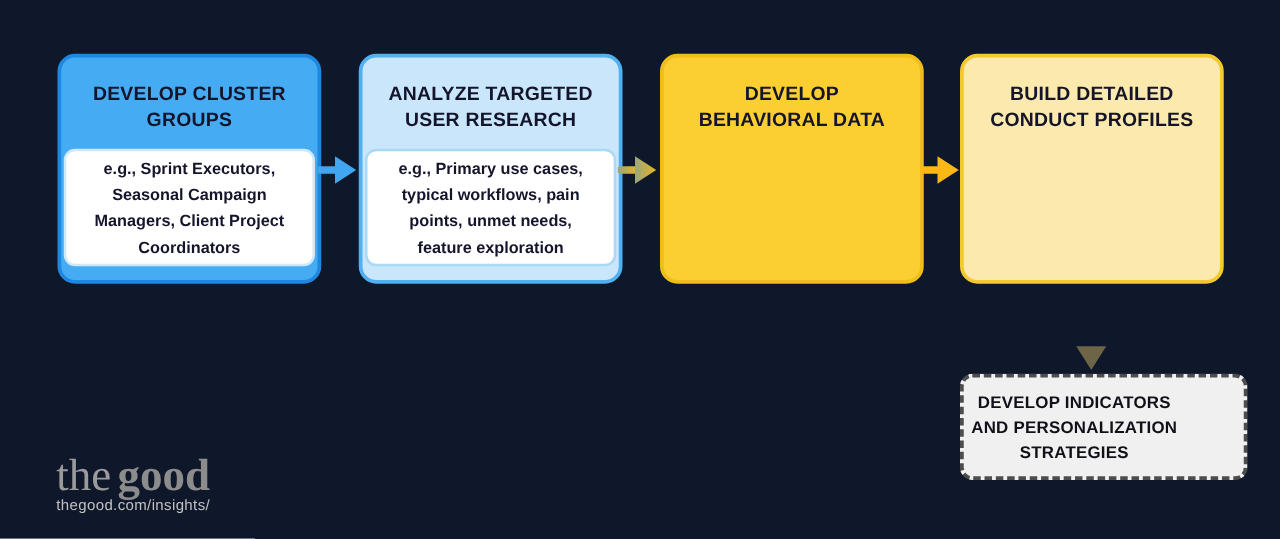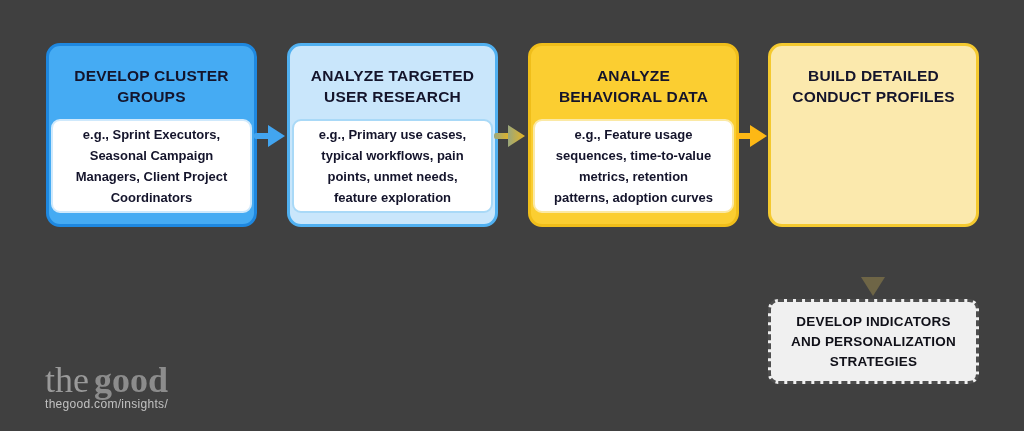--- a/index.html
+++ b/index.html
@@ -1,17 +1,17 @@
 <!DOCTYPE html>
 <html><head>
 <meta charset="utf-8">
 <style>
   html,body{margin:0;padding:0;background:#ffffff;}
   .canvas{
-    position:relative;width:1024px;height:431px;background:#404040;overflow:hidden;
+    position:relative;width:1024px;height:431px;background:#0f172a;overflow:hidden;
     font-family:"Liberation Sans",sans-serif;
   }
   
   .step{
     position:absolute;top:43px;width:211px;height:184px;box-sizing:border-box;
     background:var(--fill);border:3px solid var(--border);border-radius:14px;
     display:flex;flex-direction:column;
   }
   .s0{left:46px}.s1{left:287px}.s2{left:528px}.s3{left:768px}
   .step-title{
@@ -29,23 +29,23 @@
     font-weight:bold;font-size:13px;line-height:21px;color:#14142B;
     text-align:center;white-space:pre-line;
   }
   
   .arrow{position:absolute;top:124px;width:32px;height:24px;}
   .a0{left:254px}.a1{left:494px}.a2{left:736px}
   
   .down-arrow{position:absolute;left:858px;top:229px;width:30px;height:70px;}
   
   .outcome{
-    position:absolute;left:768px;top:299px;width:211px;height:85px;box-sizing:border-box;
+    position:absolute;left:768px;top:299px;width:230px;height:85px;box-sizing:border-box;
     background:var(--fill);border:3px dashed var(--border);border-radius:10px;
-    display:flex;align-items:center;justify-content:center;
+    display:flex;align-items:center;
   }
   .outcome-title{
     font-weight:bold;font-size:13.5px;line-height:20px;letter-spacing:.2px;
     color:#101018;text-align:center;white-space:pre-line;padding:0 6px;
   }
   
   .brand{
     position:absolute;left:45px;top:359px;
     font-family:"Liberation Serif",serif;font-size:36px;color:#9A9A9A;
   }
@@ -92,28 +92,22 @@
       <linearGradient id="grad-a1" x1="0" y1="0" x2="1" y2="0">
         <stop offset="0" stop-color="#9AA77C"></stop>
         <stop offset="1" stop-color="#E5B422"></stop>
       </linearGradient>
     </defs>
     <rect x="0" y="9" width="16" height="6" rx="2" fill="url(#grad-a1)"></rect>
     <polygon points="14,1 31,12 14,23" fill="url(#grad-a1)"></polygon>
   </svg>
 
   <div class="step s2" style="--fill: #FBCE31; --border: #F0BE1A; --inner: #FBE9A5;">
-    <div class="step-title">ANALYZE
+    <div class="step-title">DEVELOP
 BEHAVIORAL DATA</div>
-    <div class="step-card">
-      <div class="step-detail">e.g., Feature usage
-sequences, time-to-value
-metrics, retention
-patterns, adoption curves</div>
-    </div>
   </div>
 
   <svg class="arrow a2" viewBox="0 0 32 24">
     <rect x="0" y="9" width="16" height="6" rx="2" fill="#FDB815"></rect>
     <polygon points="14,1 31,12 14,23" fill="#FDB815"></polygon>
   </svg>
 
   <div class="step s3" style="--fill: #FBE9AD; --border: #F4C92F; --inner: #F7E08C;">
     <div class="step-title">BUILD DETAILED
 CONDUCT PROFILES</div>

